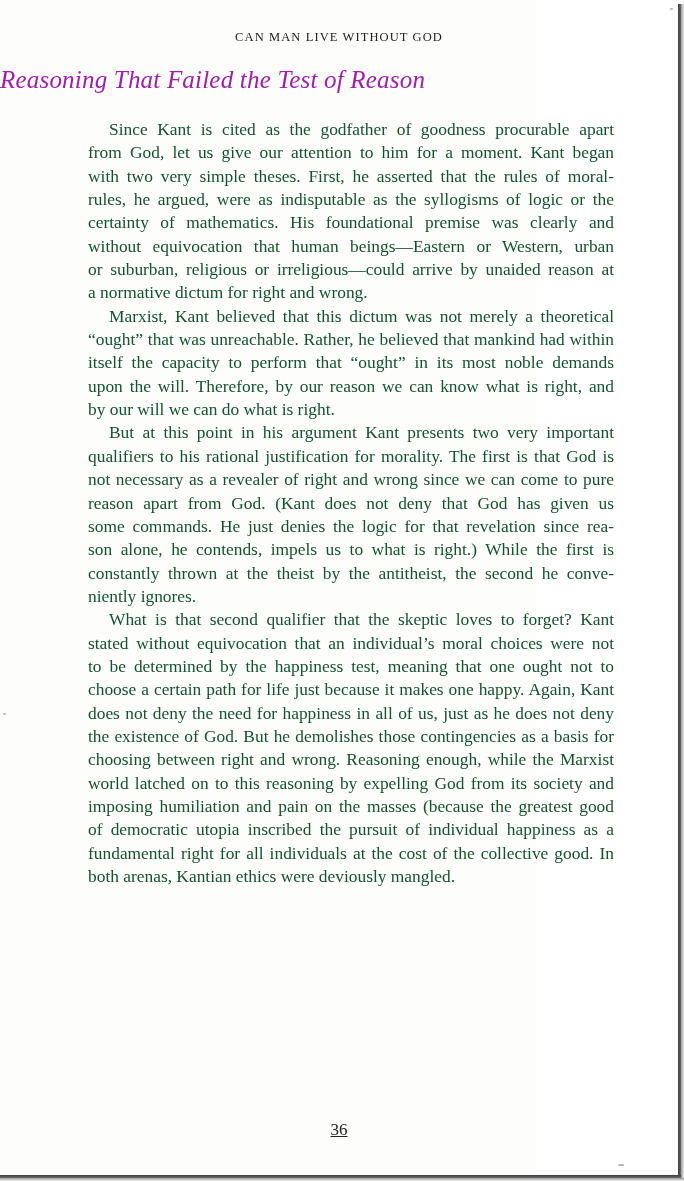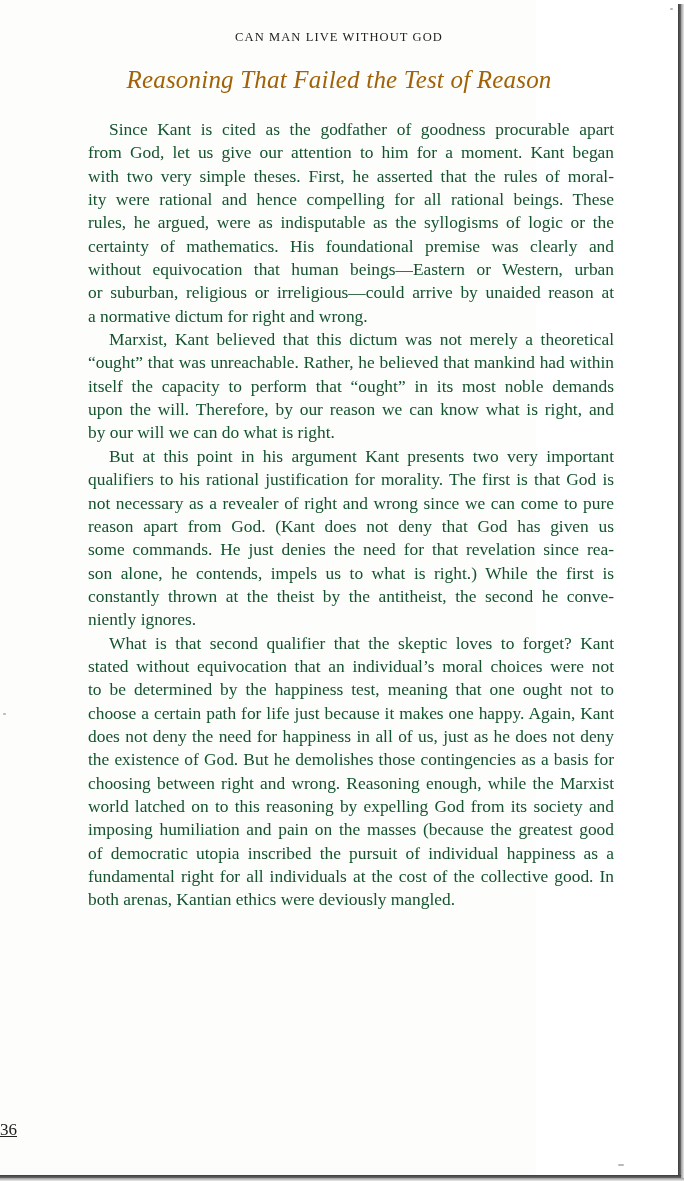--- a/index.html
+++ b/index.html
@@ -72,25 +72,24 @@
       font-size: 12.5px;
       letter-spacing: 1.1px;
       color: #222;
       text-transform: uppercase;
     }
     .section-title {
       position: absolute;
       top: 66px;
       left: 0;
       width: 678px;
-      text-align: center;
       font-family: "Liberation Serif", "DejaVu Serif", serif;
       font-style: italic;
       font-size: 25px;
-      color: #a16207;
+      color: #a21caf;
       letter-spacing: 0.2px;
     }
     .body-text {
       position: absolute;
       top: 118px;
       left: 88px;
       width: 526px;
       font-family: "Liberation Serif", "DejaVu Serif", serif;
       font-size: 17.4px;
       line-height: 23.35px;
@@ -110,61 +109,61 @@
       text-align-last: left;
     }
     .line.indent {
       padding-left: 21px;
     }
     .page-number {
       position: absolute;
       top: 1120px;
       left: 0;
       width: 678px;
+      text-align: center;
       font-family: "Liberation Serif", "DejaVu Serif", serif;
       font-size: 17px;
       color: #222;
       text-decoration: underline;
     }
   </style>
 </head>
 <body>
 
 <div class="page">
   <div class="running-head">Can Man Live Without God</div>
   <div class="section-title">Reasoning That Failed the Test of Reason</div>
 
   <div class="body-text">
 
     <div class="para">
       <span class="line indent">Since Kant is cited as the godfather of goodness procurable apart</span>
       <span class="line">from God, let us give our attention to him for a moment. Kant began</span>
       <span class="line">with two very simple theses. First, he asserted that the rules of moral-</span>
-      <span class="line">ity were rational and hence compelling for all rational beings. These</span>
       <span class="line">rules, he argued, were as indisputable as the syllogisms of logic or the</span>
       <span class="line">certainty of mathematics. His foundational premise was clearly and</span>
       <span class="line">without equivocation that human beings—Eastern or Western, urban</span>
       <span class="line">or suburban, religious or irreligious—could arrive by unaided reason at</span>
       <span class="line last">a normative dictum for right and wrong.</span>
     </div>
 
     <div class="para">
       <span class="line indent">Marxist, Kant believed that this dictum was not merely a theoretical</span>
       <span class="line">“ought” that was unreachable. Rather, he believed that mankind had within</span>
       <span class="line">itself the capacity to perform that “ought” in its most noble demands</span>
       <span class="line">upon the will. Therefore, by our reason we can know what is right, and</span>
       <span class="line last">by our will we can do what is right.</span>
     </div>
 
     <div class="para">
       <span class="line indent">But at this point in his argument Kant presents two very important</span>
       <span class="line">qualifiers to his rational justification for morality. The first is that God is</span>
       <span class="line">not necessary as a revealer of right and wrong since we can come to pure</span>
       <span class="line">reason apart from God. (Kant does not deny that God has given us</span>
-      <span class="line">some commands. He just denies the need for that revelation since rea-</span>
+      <span class="line">some commands. He just denies the logic for that revelation since rea-</span>
       <span class="line">son alone, he contends, impels us to what is right.) While the first is</span>
       <span class="line">constantly thrown at the theist by the antitheist, the second he conve-</span>
       <span class="line last">niently ignores.</span>
     </div>
 
     <div class="para">
       <span class="line indent">What is that second qualifier that the skeptic loves to forget? Kant</span>
       <span class="line">stated without equivocation that an individual’s moral choices were not</span>
       <span class="line">to be determined by the happiness test, meaning that one ought not to</span>
       <span class="line">choose a certain path for life just because it makes one happy. Again, Kant</span>

